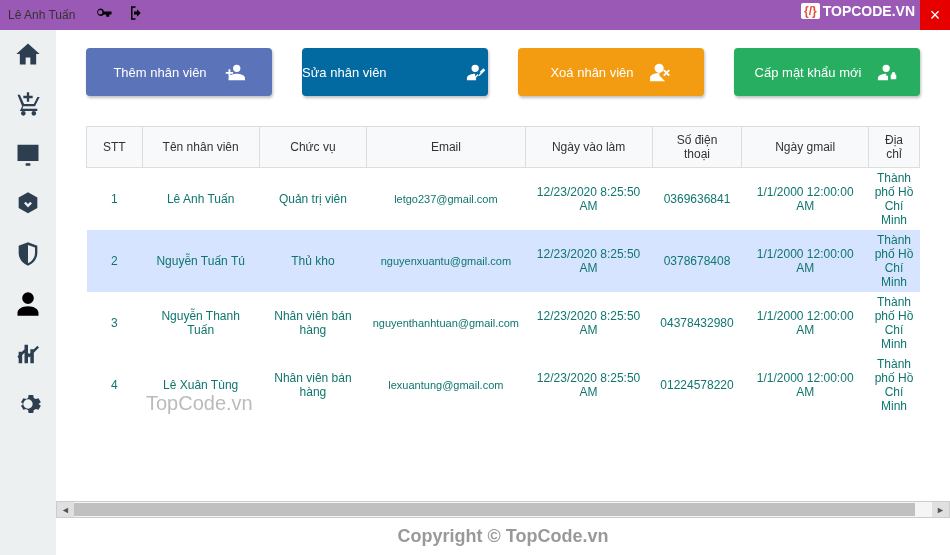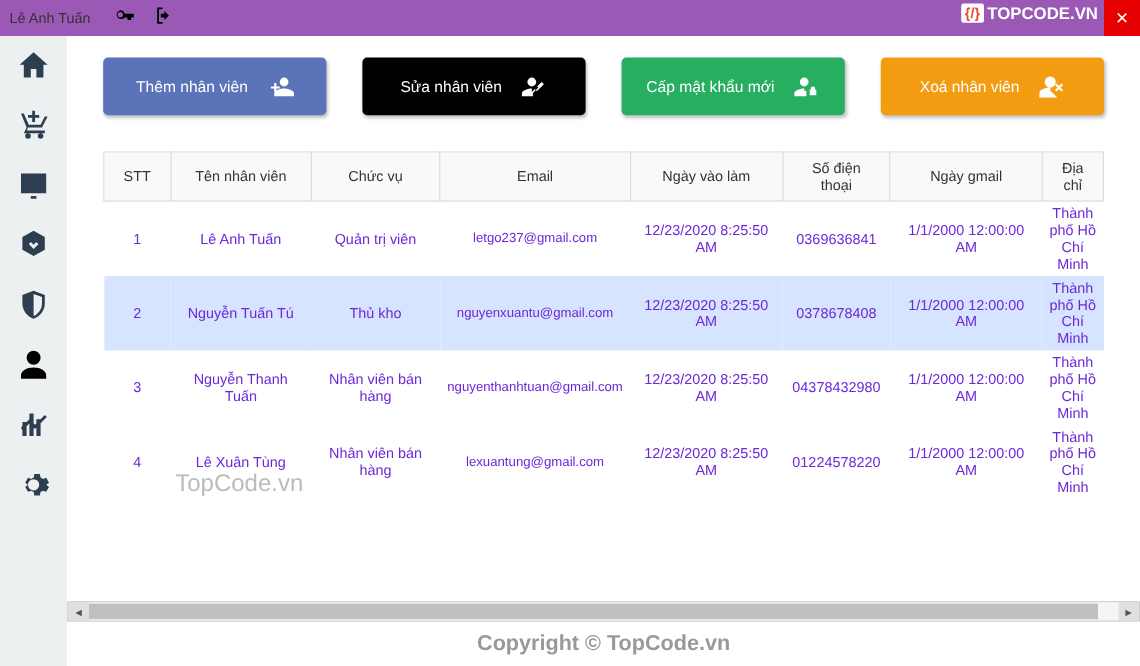--- a/index.html
+++ b/index.html
@@ -17,28 +17,28 @@
 .sidebar { position: absolute; left: 0; top: 30px; bottom: 0; width: 56px; background: #ecf0f1; display: flex; flex-direction: column; align-items: center; padding-top: 10px; gap: 22px; }
 .sidebar .nav-icon { width: 28px; height: 28px; fill: #2c3e50; cursor: pointer; }
 .sidebar .nav-icon.active { fill: #000; }
 
 .main { position: absolute; left: 56px; right: 0; top: 30px; bottom: 0; background: #fff; padding: 18px 30px 10px 30px; display: flex; flex-direction: column; }
 
 .action-bar { display: flex; gap: 30px; margin-bottom: 30px; }
 .action-btn { flex: 1; height: 48px; border: none; border-radius: 4px; color: #fff; font-size: 13px; display: flex; align-items: center; justify-content: center; gap: 16px; cursor: pointer; box-shadow: 1px 2px 3px rgba(0,0,0,0.25); }
 .action-btn svg { width: 22px; height: 22px; fill: #fff; }
 .btn-add { background: #5b73b8; }
-.btn-edit { background: #000000; }
+.btn-edit { background: #0369a1; justify-content: space-between; }
 .btn-delete { background: #f39c12; }
 .btn-password { background: #27ae60; }
 
 .table-area { flex: 1; position: relative; overflow: hidden; }
 .grid { width: 100%; border-collapse: collapse; font-size: 12px; }
 .grid th { background: #f8f9fa; border: 1px solid #ddd; padding: 6px 16px; font-weight: normal; color: #333; text-align: center; font-size: 12px; }
-.grid td { border-bottom: 0px solid #eee; padding: 3px 6px; text-align: center; font-size: 12px; color: #6d28d9; }
+.grid td { border-bottom: 0px solid #eee; padding: 3px 6px; text-align: center; font-size: 12px; color: #0f766e; }
 .grid tr.selected td { background: #d6e4ff; }
 .grid td.email { font-size: 11px; }
 
 .watermark { position: absolute; bottom: 130px; left: 60px; color: #bbb; font-size: 20px; font-weight: normal; pointer-events: none; }
 
 .footer { position: absolute; bottom: 0; left: 56px; right: 0; }
 .hscroll { height: 17px; background: #f0f0f0; border: 1px solid #ccc; display: flex; align-items: center; }
 .hscroll .arrow { width: 17px; height: 15px; background: #e0e0e0; display: flex; align-items: center; justify-content: center; font-size: 9px; color: #555; cursor: pointer; }
 .hscroll .track { flex: 1; height: 15px; background: #f5f5f5; position: relative; }
 .hscroll .thumb { position: absolute; left: 0; top: 1px; height: 13px; width: 98%; background: #c0c0c0; border-radius: 0px; }
@@ -102,30 +102,30 @@
       <svg viewBox="0 0 24 24">
           <path d="M15 12a4 4 0 100-8 4 4 0 000 8zm-9 0H3v2h3v3h2v-3h3v-2H8V9H6v3zm9 2c-3 0-9 1.5-9 4.5V21h18v-2.5c0-3-6-4.5-9-4.5z"></path>
         </svg>
     </button>
     <button class="action-btn btn-edit">
       <span>Sửa nhân viên</span>
       <svg viewBox="0 0 24 24">
           <path d="M10 12a4 4 0 100-8 4 4 0 000 8zm0 2c-3 0-9 1.5-9 4.5V21h10v-3l5-5-1-1-5 5v-3zm9-6l2 2-6 6h-2v-2l6-6z"></path>
         </svg>
     </button>
+    <button class="action-btn btn-delete">
+      <span>Xoá nhân viên</span>
+      <svg viewBox="0 0 24 24">
+          <path d="M10 12a4 4 0 100-8 4 4 0 000 8zm0 2c-3 0-9 1.5-9 4.5V21h13l-6-6 2-1zm5-4l6 6m0-6l-6 6" stroke="#fff" stroke-width="2"></path>
+        </svg>
+    </button>
     <button class="action-btn btn-password">
       <span>Cấp mật khẩu mới</span>
       <svg viewBox="0 0 24 24">
           <path d="M10 12a4 4 0 100-8 4 4 0 000 8zm0 2c-3 0-9 1.5-9 4.5V21h11v-5h-2zm8-2a2 2 0 012 2v1h1v5h-6v-5h1v-1a2 2 0 012-2z"></path>
-        </svg>
-    </button>
-    <button class="action-btn btn-delete">
-      <span>Xoá nhân viên</span>
-      <svg viewBox="0 0 24 24">
-          <path d="M10 12a4 4 0 100-8 4 4 0 000 8zm0 2c-3 0-9 1.5-9 4.5V21h13l-6-6 2-1zm5-4l6 6m0-6l-6 6" stroke="#fff" stroke-width="2"></path>
         </svg>
     </button>
   </div>
 
   <div class="table-area">
     <table class="grid">
       <thead>
         <tr>
           <th style="width:40px">STT</th>
           <th style="width:120px">Tên nhân viên</th>

